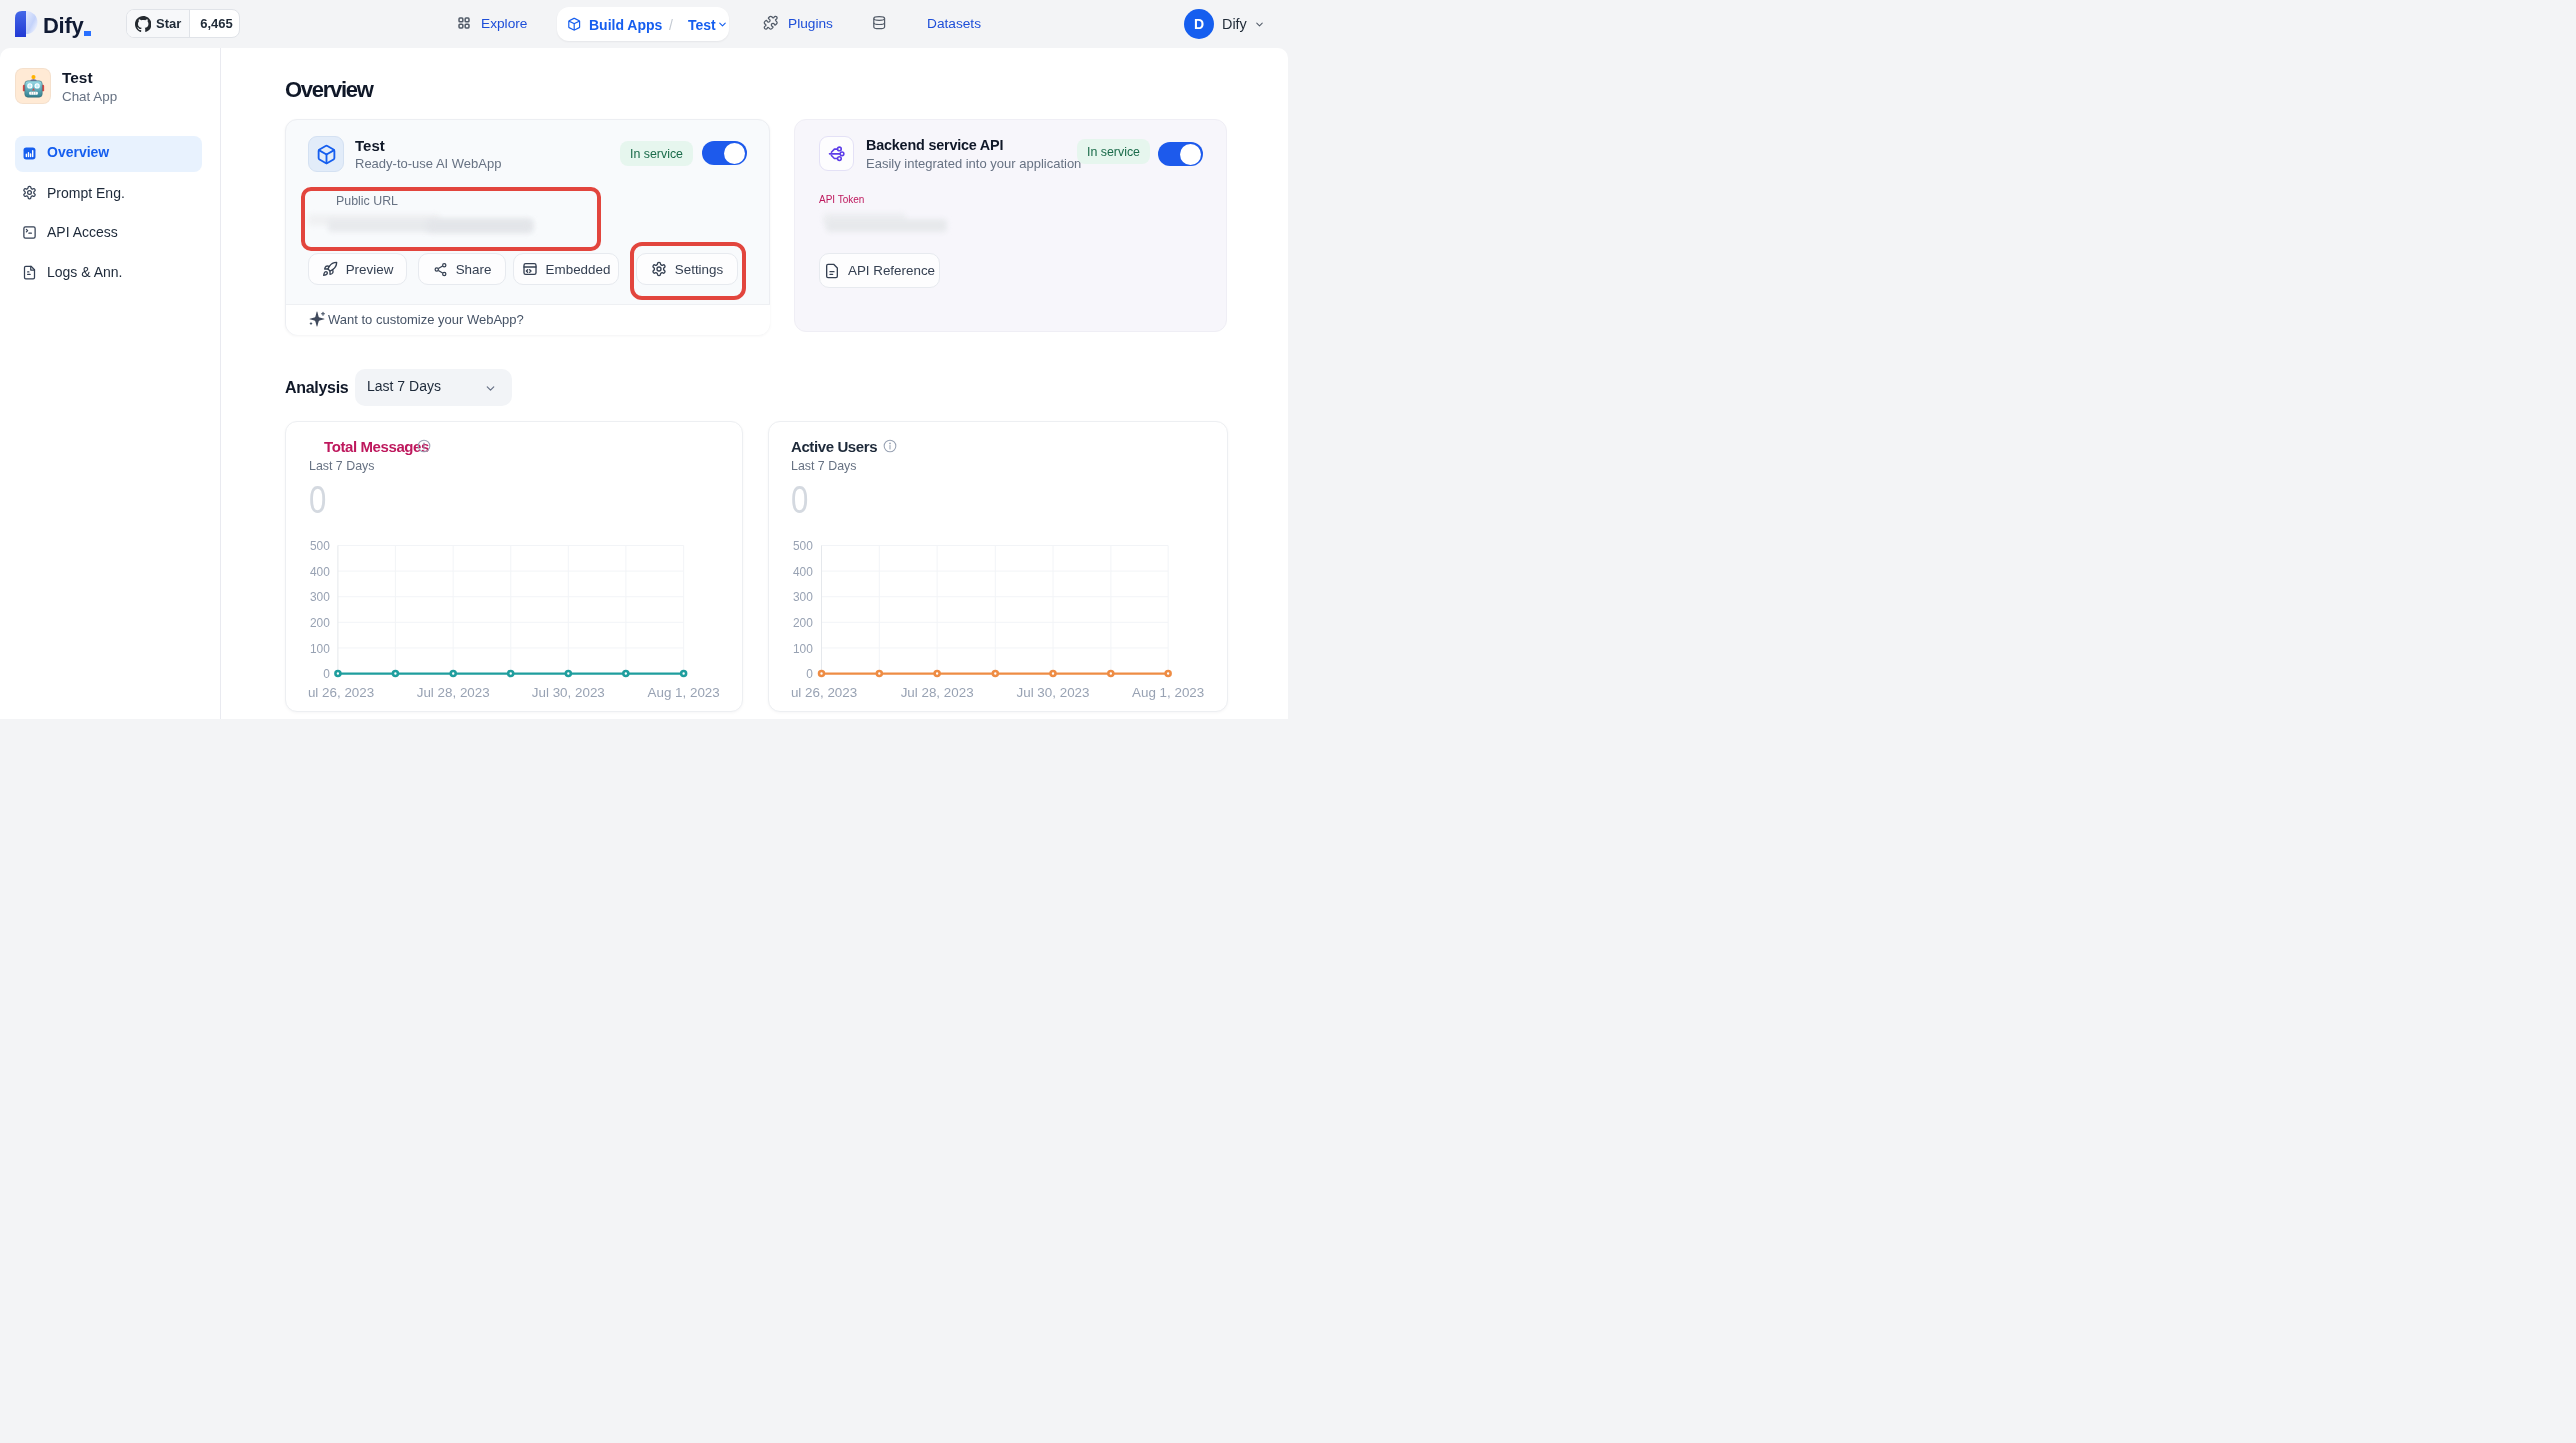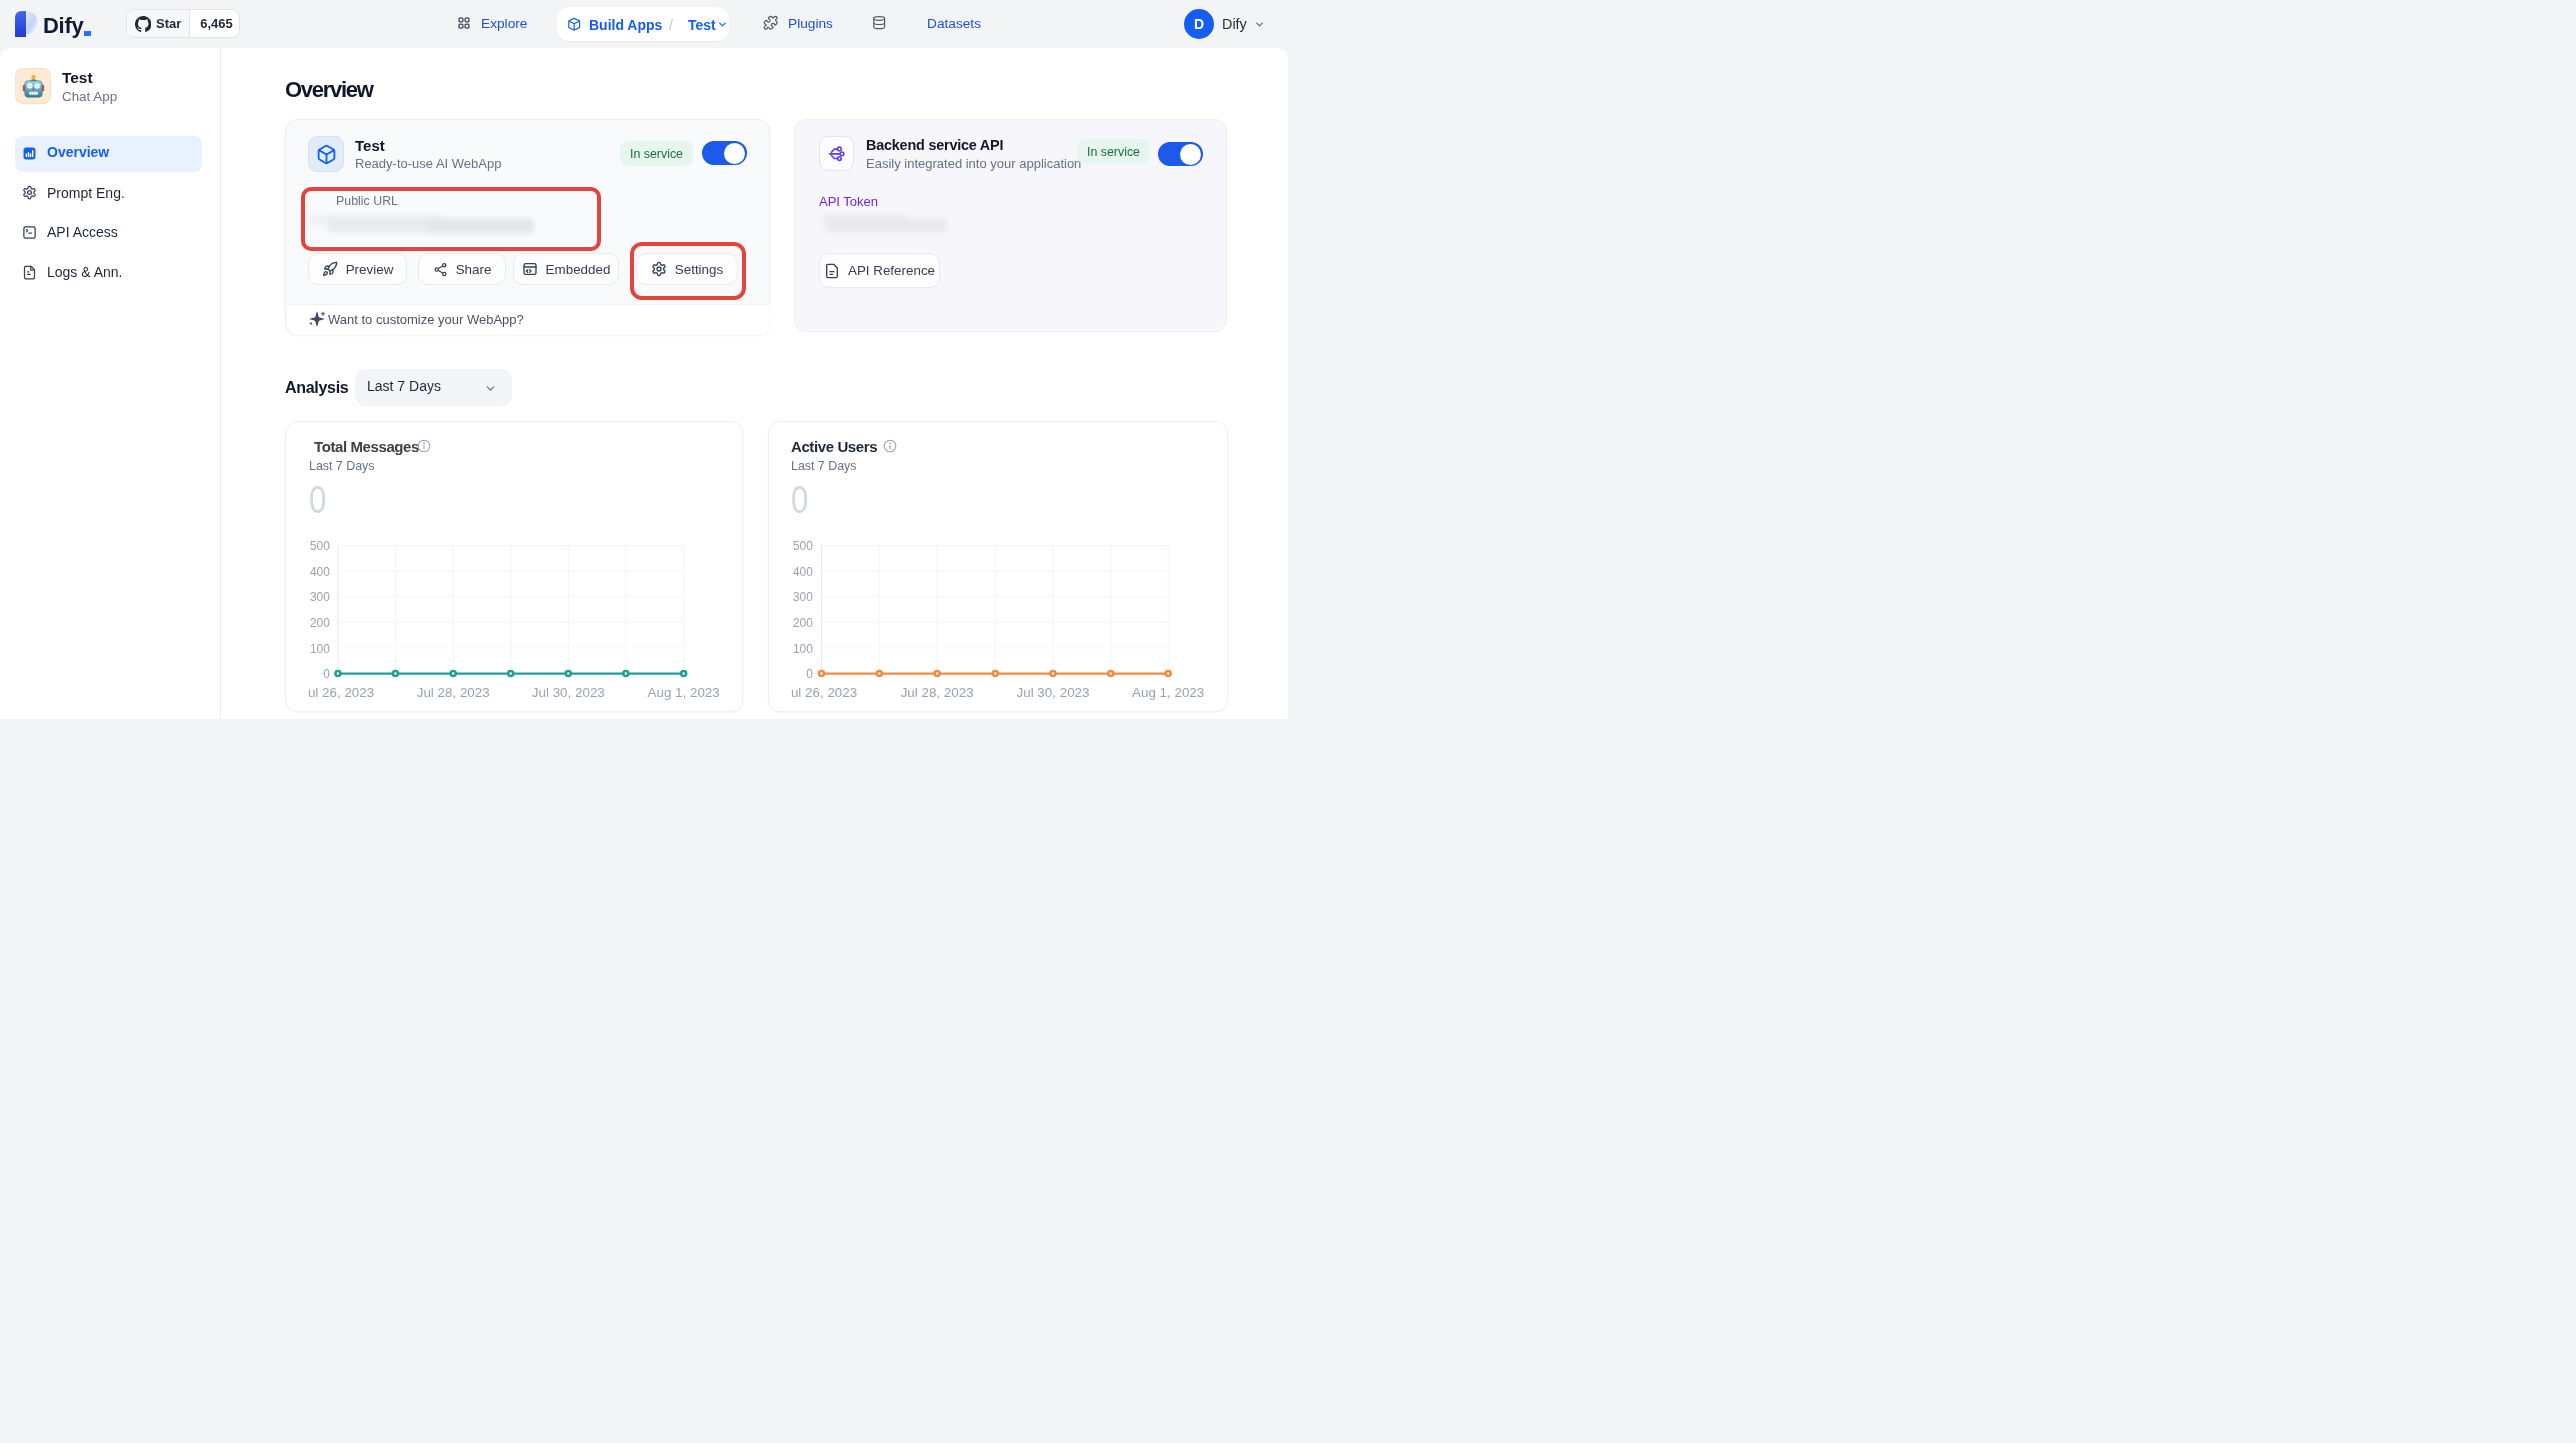--- a/index.html
+++ b/index.html
@@ -218,21 +218,21 @@
       <path d="M4 12.4 H15.7"></path>
           <circle cx="18.3" cy="12.4" r="2.1"></circle>
       <path d="M6.2 14.2 L9.6 17.8 H12.8"></path>
           <circle cx="15.3" cy="17.8" r="2.1"></circle>
     </svg>
   </div>
   <div class="abs" style="left:866px;top:137px;font-size:14.4px;font-weight:600;color:#101828;letter-spacing:-0.2px;">Backend service API</div>
   <div class="abs" style="left:866px;top:156px;font-size:13px;color:#677283;">Easily integrated into your application</div>
   <div class="badge" style="left:1077px;top:139px;width:73px;height:25px;">In service</div>
   <div class="toggle" style="left:1158px;top:142px;"></div>
-  <div class="abs" style="left:819px;top:194px;font-size:13px;color:#6d28d9;">API Token</div>
+  <div class="abs" style="left:819px;top:194px;font-size:10px;color:#be185d;">API Token</div>
   <div class="abs" style="left:823px;top:213px;width:83px;height:12px;background:#edeef1;border-radius:4px;filter:blur(2.5px);"></div>
   <div class="abs" style="left:826px;top:219px;width:121px;height:13px;background:#e7e9ec;border-radius:4px;filter:blur(2.5px);"></div>
   <div class="btn" style="left:819px;top:253px;width:121px;height:35px;">
     <svg width="16" height="16" viewBox="0 0 24 24" fill="none" stroke="#354052" stroke-width="2" stroke-linecap="round" stroke-linejoin="round">
       <path d="M14.5 2H6a2 2 0 0 0-2 2v16a2 2 0 0 0 2 2h12a2 2 0 0 0 2-2V7.5L14.5 2z"></path>
           <path d="M9 13h6"></path>
           <path d="M9 17h4"></path>
     </svg>
         <span>API Reference</span>
   </div>
@@ -241,21 +241,21 @@
   <div class="abs" style="left:355px;top:369px;width:157px;height:37px;background:#f2f4f7;border-radius:10px;"></div>
   <div class="abs" style="left:367px;top:378px;font-size:14px;font-weight:500;color:#1d2939;">Last 7 Days</div>
   <svg class="abs" style="left:484px;top:382px;" width="13" height="13" viewBox="0 0 24 24" fill="none" stroke="#667085" stroke-width="2.2" stroke-linecap="round" stroke-linejoin="round">
         <path d="m6 9 6 6 6-6"></path>
       </svg>
 
   <div class="abs" style="left:285px;top:421px;width:458px;height:291px;background:#fff;border:1px solid #edeff2;border-radius:12px;box-shadow:0 1px 3px rgba(16,24,40,0.04);"></div>
   <div class="abs" style="left:768px;top:421px;width:460px;height:291px;background:#fff;border:1px solid #edeff2;border-radius:12px;box-shadow:0 1px 3px rgba(16,24,40,0.04);"></div>
   <div id="charts">
 
-  <div class="abs" style="left:314px;top:438px;font-size:15px;font-weight:600;color:#404040;letter-spacing:-0.4px;">Total Messages</div>
+  <div class="abs" style="left:324px;top:438px;font-size:15px;font-weight:600;color:#be185d;letter-spacing:-0.4px;">Total Messages</div>
   <svg class="abs" style="left:417px;top:439px;" width="14" height="14" viewBox="0 0 24 24" fill="none" stroke="#98a2b3" stroke-width="1.8">
           <circle cx="12" cy="12" r="10"></circle>
           <path d="M12 11v6" stroke-linecap="round"></path>
           <circle cx="12" cy="7.5" r="0.6" fill="#98a2b3"></circle>
         </svg>
   <div class="abs" style="left:309px;top:459px;font-size:12.4px;color:#677283;">Last 7 Days</div>
   <div class="abs" style="left:309px;top:481px;font-size:38px;line-height:38px;font-weight:500;color:#d4d9e0;transform:scaleX(0.82);transform-origin:0 0;">0</div>
   <svg class="abs" style="left:285px;top:421px;" width="458" height="291" viewBox="0 0 461 293" font-family="Liberation Sans, sans-serif">
     <g stroke="#f2f4f7" stroke-width="1">
       <path d="M53.2 151.1H401.3 M53.2 176.9H401.3 M53.2 202.7H401.3 M53.2 228.5H401.3"></path>

